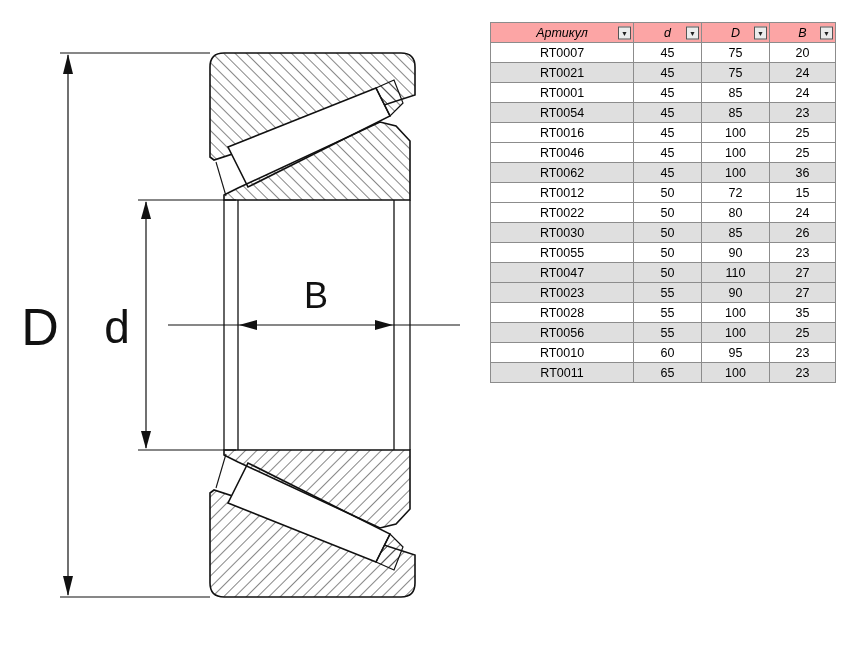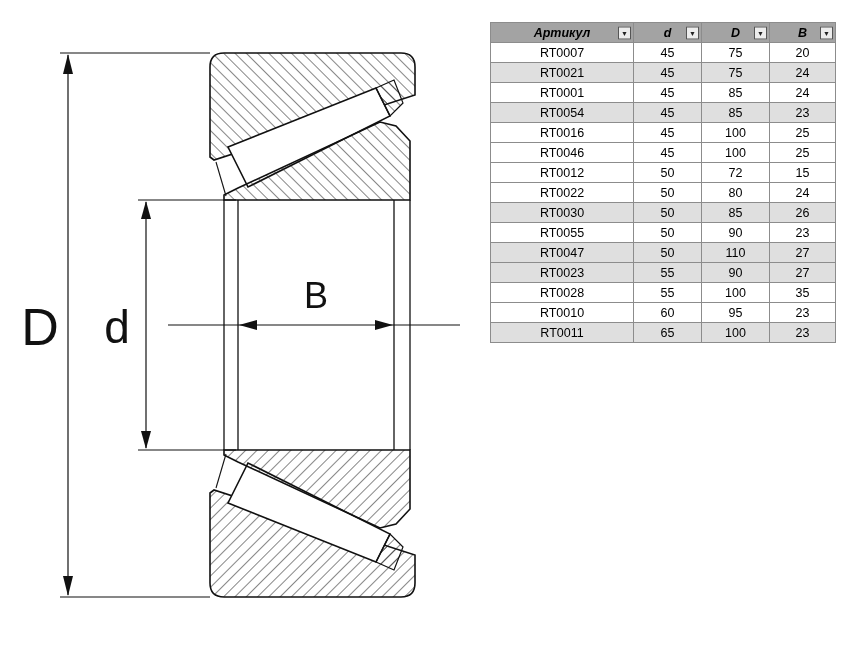--- a/index.html
+++ b/index.html
@@ -35,23 +35,23 @@
     border: 1px solid #8c8c8c;
     height: 20px;
     text-align: center;
     vertical-align: middle;
     font-size: 12.5px;
     color: #000;
     padding: 0 2px;
     white-space: nowrap;
   }
   table.bearings thead th {
-    background: #a3a3a3;
+    background: #fca5a5;
     font-style: italic;
-    font-weight: bold;
+    font-weight: normal;
     position: relative;
   }
   table.bearings tbody tr.alt td { background: #dfdfdf; text-align: center; }
   .filter-btn {
     position: absolute;
     right: 2px; top: 50%;
     transform: translateY(-50%);
     width: 13px; height: 13px;
     background: #ececec;
     border: 1px solid #555;
@@ -168,20 +168,26 @@
           <td>45</td>
           <td>100</td>
           <td>25</td>
         </tr>
         <tr>
           <td>RT0046</td>
           <td>45</td>
           <td>100</td>
           <td>25</td>
         </tr>
+        <tr class="alt">
+          <td>RT0062</td>
+          <td>45</td>
+          <td>100</td>
+          <td>36</td>
+        </tr>
         <tr>
           <td>RT0012</td>
           <td>50</td>
           <td>72</td>
           <td>15</td>
         </tr>
         <tr>
           <td>RT0022</td>
           <td>50</td>
           <td>80</td>
@@ -210,20 +216,26 @@
           <td>55</td>
           <td>90</td>
           <td>27</td>
         </tr>
         <tr>
           <td>RT0028</td>
           <td>55</td>
           <td>100</td>
           <td>35</td>
         </tr>
+        <tr class="alt">
+          <td>RT0056</td>
+          <td>55</td>
+          <td>100</td>
+          <td>25</td>
+        </tr>
         <tr>
           <td>RT0010</td>
           <td>60</td>
           <td>95</td>
           <td>23</td>
         </tr>
         <tr class="alt">
           <td>RT0011</td>
           <td>65</td>
           <td>100</td>

